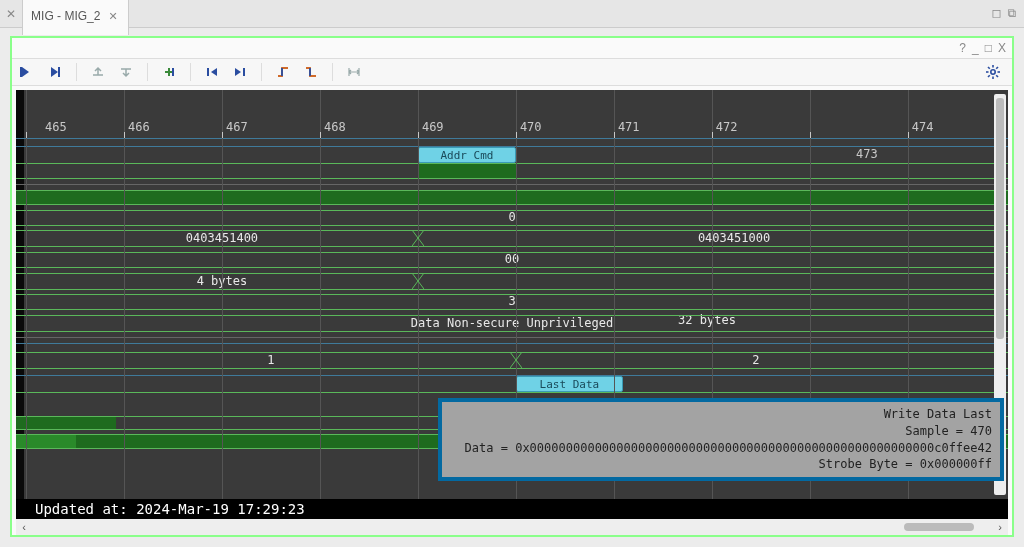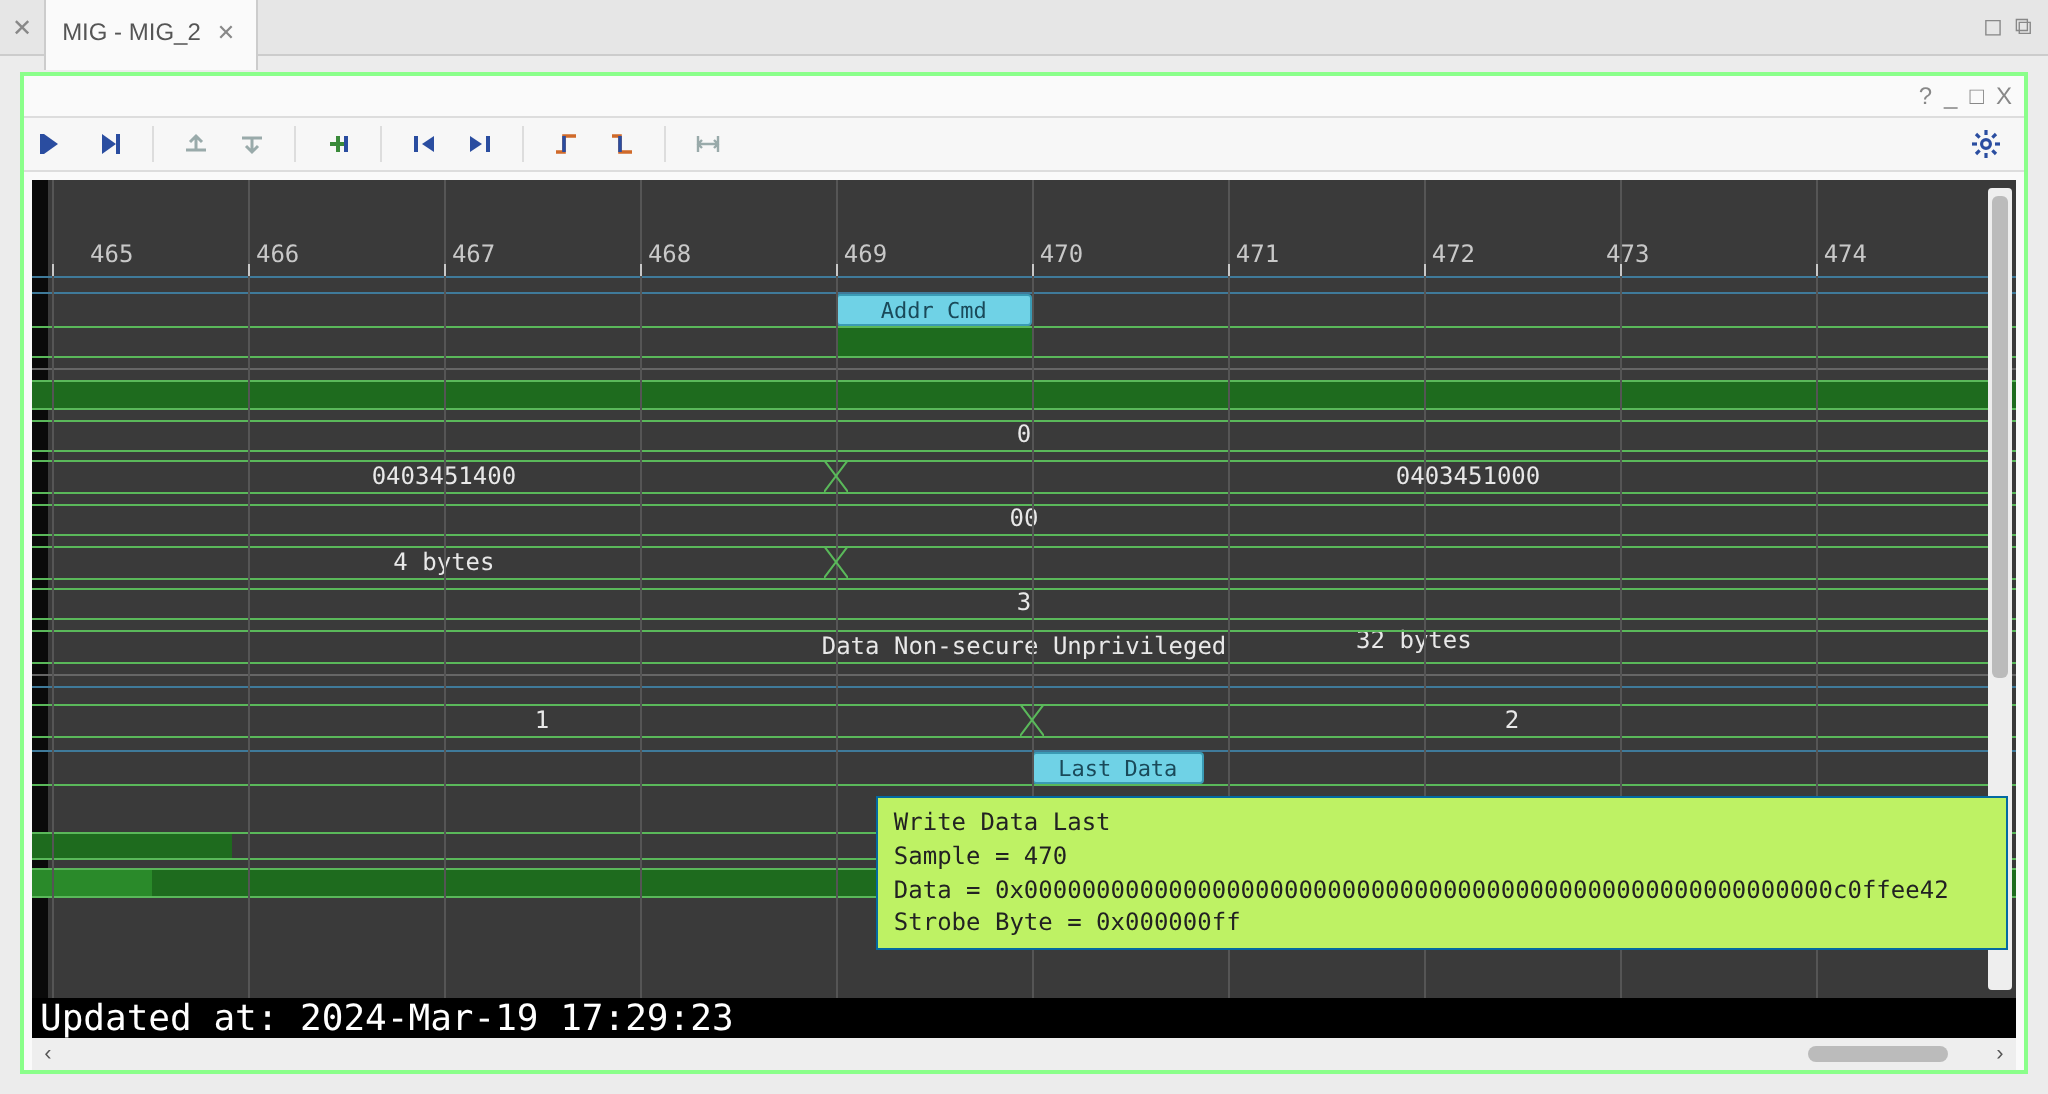--- a/index.html
+++ b/index.html
@@ -104,24 +104,24 @@
     position: relative;
     background: #3a3a3a;
     overflow: hidden;
     font-family: Consolas, Menlo, monospace;
   }
   .status-bar {
     height: 20px;
     background: #000;
     color: #fff;
     font-family: Consolas, Menlo, monospace;
-    font-size: 18px;
-    display: flex;
-    align-items: center;
-    padding: 0 4px;
+    font-size: 14px;
+    display: flex;
+    align-items: center;
+    padding: 0 19px;
   }
   .hscroll {
     height: 16px;
     background: #eee;
     display: flex;
     align-items: center;
     position: relative;
     margin: 0 4px;
   }
   .hscroll-zone {
@@ -160,29 +160,30 @@
   .pill {
     position:absolute; height:16px;
     background:#6fd2e6; border:1px solid #3a9bb5;
     color:#1a4a5a; font-size:11px;
     display:flex; align-items:center; justify-content:center;
     border-radius:2px;
     text-align:right;
   }
   .tooltip {
     position:absolute;
-    background:#bef264;
-    border:1px solid #0369a1;
+    background:#a3a3a3;
+    border:4px solid #0369a1;
     color:#222;
     font-family: Consolas, Menlo, monospace;
     font-size:12px;
     padding:4px 8px;
     line-height:1.4;
     white-space: pre;
     z-index:10;
+    text-align:right;
   }
   .segment-fill {
     position:absolute; background:#1e6b1e;
   }
   .left-stub {
     position:absolute; left:0; top:0; width:8px; bottom:0;
     background:#0a0a0a;
   }
   .thin-gray { position:absolute; left:0; right:0; height:1px; background:#666;}
   .vscroll {
@@ -347,21 +348,21 @@
 
         <div class="thin-gray" style="top:247px;"></div>
         <div class="hline dim" style="top:253px;"></div>
 
         <div class="hline" style="top:262px;"></div>
         <div class="hline" style="top:278px;"></div>
         <span class="track-label" id="lbl-seq-left" style="top: 263px; left: 254.949px;">1</span>
         <span class="track-label" id="lbl-seq-right" style="top: 263px; left: 739.949px;">2</span>
 
         <div class="hline dim" style="top:285px;"></div>
-        <div class="pill" id="pill-last" style="left: 499.899px; width: 86px; top: 286px;">
+        <div class="pill" id="pill-last" style="left: 499.899px; width: 107px; top: 286px;">
           <span>Last Data</span>
         </div>
         <div class="hline" style="top:302px;"></div>
 
         <div class="hline" style="top:326px;"></div>
         <div class="segment-fill" style="top:327px; height:12px; left:0; width:100px;"></div>
         <div class="hline" style="top:339px;"></div>
         <div class="track-fill" style="top:344px; height:14px;"></div>
         <div class="segment-fill" style="top:344px; height:14px; left:0; width:60px; background:#2a8a2a;"></div>
         <div class="hline" style="top:344px;"></div>
@@ -391,21 +392,21 @@
           <div class="tick" style="left: 499.899px;"></div>
           <div class="tick-label" style="left: 502.899px;">470</div>
           <div class="grid-line" style="left: 597.879px;"></div>
           <div class="tick" style="left: 597.879px;"></div>
           <div class="tick-label" style="left: 600.879px;">471</div>
           <div class="grid-line" style="left: 695.859px;"></div>
           <div class="tick" style="left: 695.859px;"></div>
           <div class="tick-label" style="left: 698.859px;">472</div>
           <div class="grid-line" style="left: 793.838px;"></div>
           <div class="tick" style="left: 793.838px;"></div>
-          <div class="tick-label" style="left: 786px;">473</div>
+          <div class="tick-label" style="left: 839px; margin-top: 27px;">473</div>
           <div class="grid-line" style="left: 891.818px;"></div>
           <div class="tick" style="left: 891.818px;"></div>
           <div class="tick-label" style="left: 894.818px;">474</div>
           <div style="position: absolute; left: 395.919px; top: 140px;"><svg width="12" height="16" viewBox="0 0 12 16">
               <path d="M0 0 L12 16 M12 0 L0 16" stroke="#5ab85a" stroke-width="1"></path>
             </svg></div>
           <div style="position: absolute; left: 395.919px; top: 183px;"><svg width="12" height="16" viewBox="0 0 12 16">
               <path d="M0 0 L12 16 M12 0 L0 16" stroke="#5ab85a" stroke-width="1"></path>
             </svg></div>
           <div style="position: absolute; left: 493.899px; top: 262px;"><svg width="12" height="16" viewBox="0 0 12 16">

